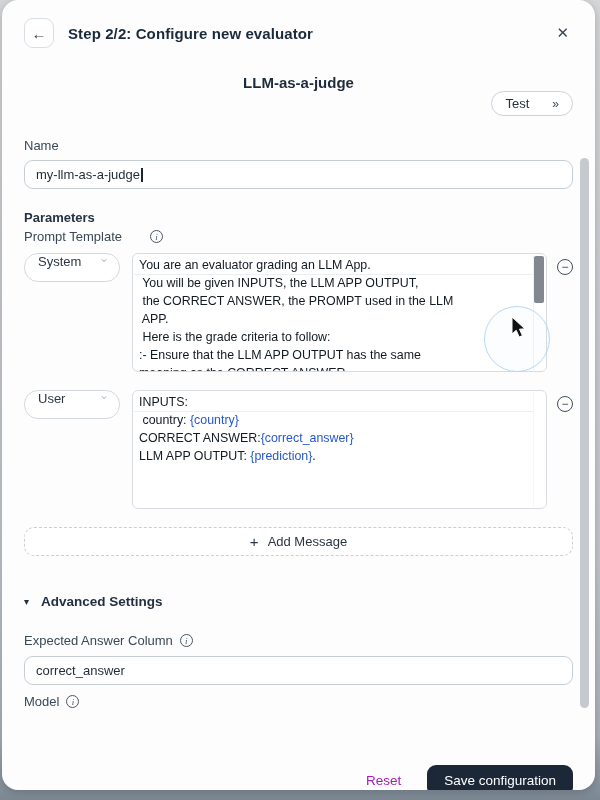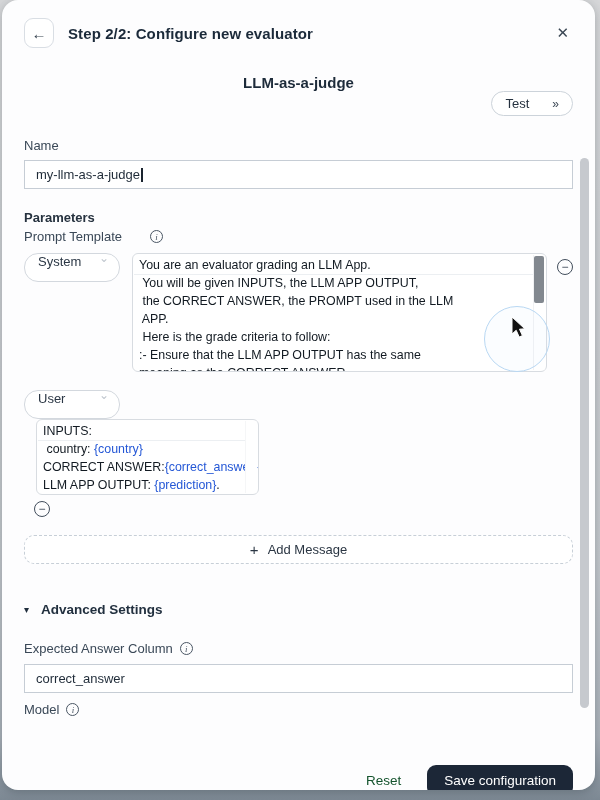--- a/index.html
+++ b/index.html
@@ -41,21 +41,21 @@
   .desc { margin-top:9px; font-size:13px; line-height:20px; color:#94a2b1; max-width:545px; }
 
   .field-label { font-size:13px; color:#3a4857; margin-top:22px; display:flex; align-items:center; gap:7px; }
   .bold-label { font-weight:bold; color:#26323f; }
   .info-icon {
     width:13px; height:13px; border:1.2px solid #4a5664; border-radius:50%;
     display:inline-flex; align-items:center; justify-content:center;
     font-size:9px; color:#4a5664; font-family:"Liberation Serif", serif; font-style:italic;
   }
   .text-input {
-    margin-top:7px; width:100%; height:29px; border:1px solid #c6cdd5; border-radius:0;
+    margin-top:7px; width:100%; height:29px; border:1px solid #c6cdd5; border-radius:9px;
     background:#fff; display:flex; align-items:center; padding:0 11px; font-size:13px; color:#1f2b38;
   }
   .caret { display:inline-block; width:1.5px; height:14px; background:#1a242f; margin-left:1px; }
 
   
   .msg-row { display:flex; align-items:flex-start; margin-top:9px; }
   .role-select {
     width:96px; height:29px; border:1px solid #d3d8de; border-radius:14px; background:#fff;
     display:flex; align-items:flex-start; padding:0 10px 0 13px; font-size:13px; color:#2b3745; cursor:pointer;
   }
@@ -85,21 +85,21 @@
     font-size:13px; color:#2b3643; cursor:pointer;
   }
   .add-msg-btn .plus { font-size:15px; color:#3a4document653; }
 
   .adv-row { margin-top:38px; display:flex; align-items:center; gap:12px; cursor:pointer; }
   .adv-tri { font-size:10px; color:#202e3d; }
   .adv-label { font-size:13.5px; font-weight:bold; color:#22303f; }
 
   
   .footer { position:absolute; left:22px; right:22px; bottom:12px; display:flex; align-items:center; justify-content:flex-end; gap:26px; }
-  .reset-btn { font-size:13.5px; color:#14532d; background:none; border:none; cursor:pointer; font-family:inherit; }
+  .reset-btn { font-size:13.5px; color:#a21caf; background:none; border:none; cursor:pointer; font-family:inherit; }
   .save-btn {
     background:#1c2737; color:#fff; border:none; border-radius:9px;
     padding:8px 17px; font-size:13.5px; cursor:pointer; font-family:inherit;
   }
 
   
   .modal-scroll-thumb { position:absolute; right:6px; top:158px; width:9px; height:550px; background:#c6c9ce; border-radius:5px; }
 
   
   .click-ring {
@@ -168,21 +168,21 @@
         <div class="first-line-rule"></div>
         <div class="ed-gutter">
           <div class="ed-thumb"></div>
         </div>
       </div>
       <button class="minus-btn">
         <span>−</span>
       </button>
     </div>
 
-    <div class="msg-row" style="margin-top:18px;flex-direction:column;">
+    <div class="msg-row" style="margin-top:18px;">
       <div class="role-select">
         <span>User</span>
         <span class="chev">⌄</span>
       </div>
       <div class="editor">
         <div class="editor-text"><span>INPUTS:
  country: </span><span class="tpl-var">{country}</span><span>
 CORRECT ANSWER:</span><span class="tpl-var">{correct_answer}</span><span>
 LLM APP OUTPUT: </span><span class="tpl-var">{prediction}</span><span>.</span></div>
         <div class="first-line-rule"></div>

